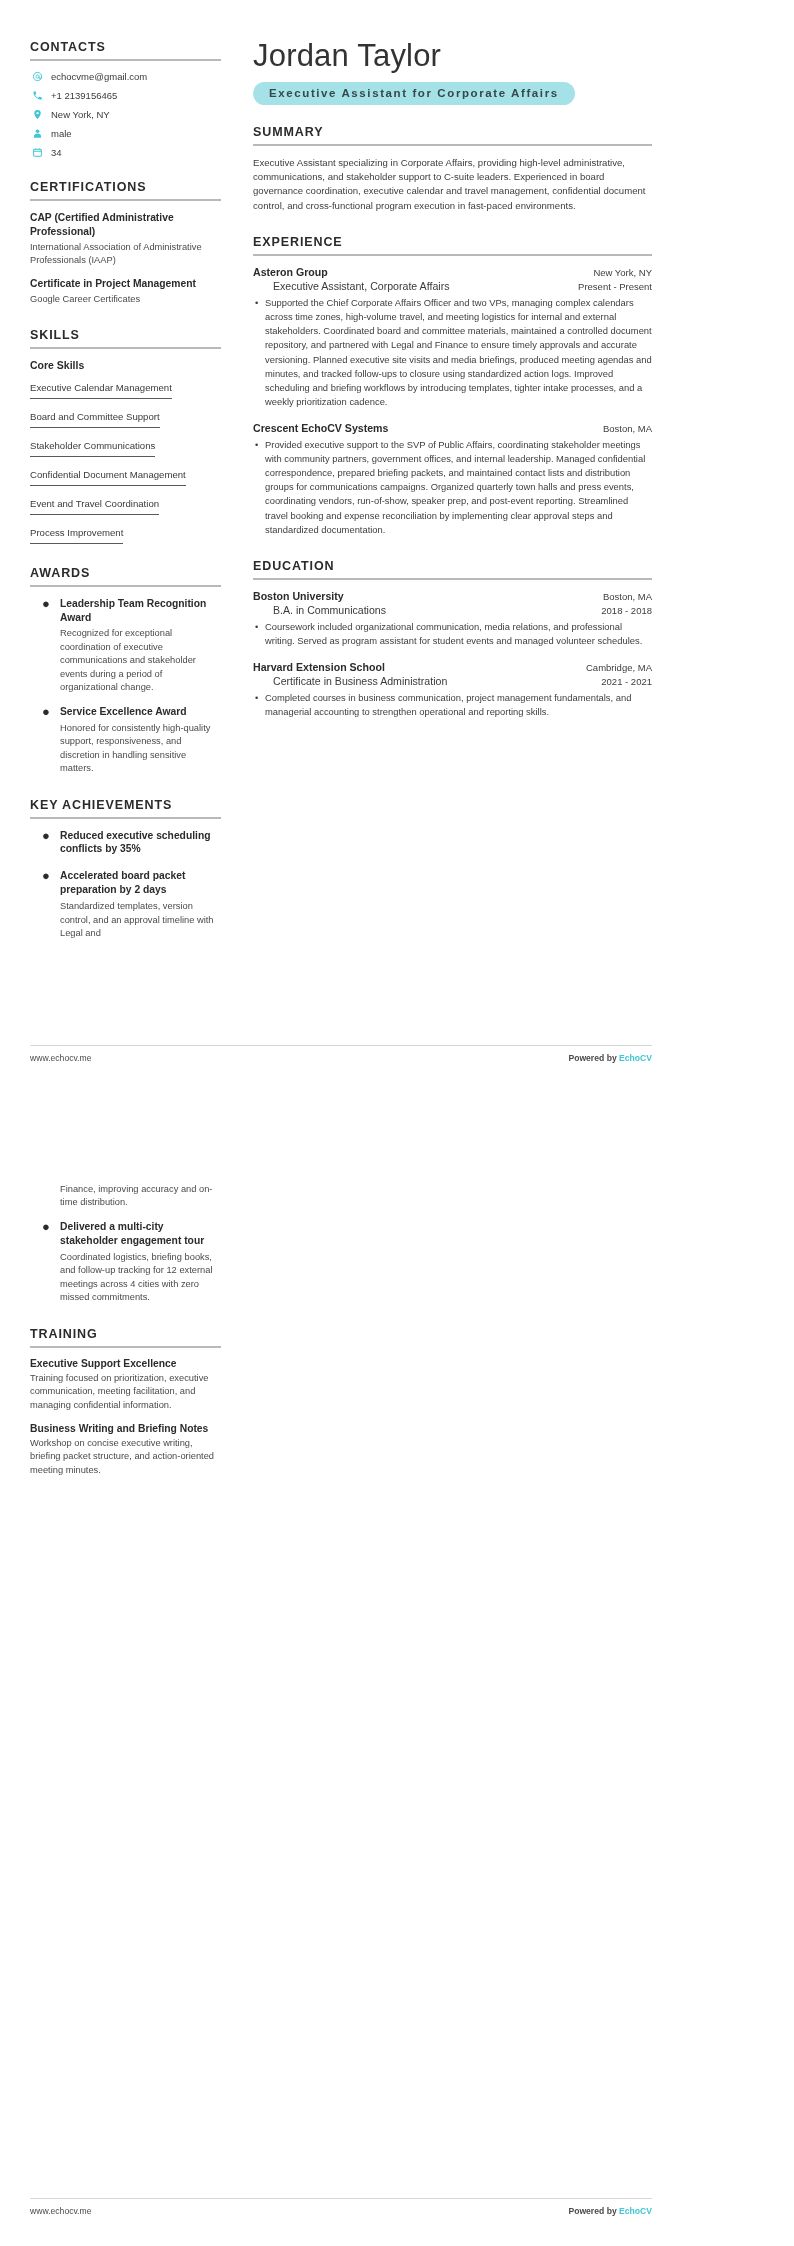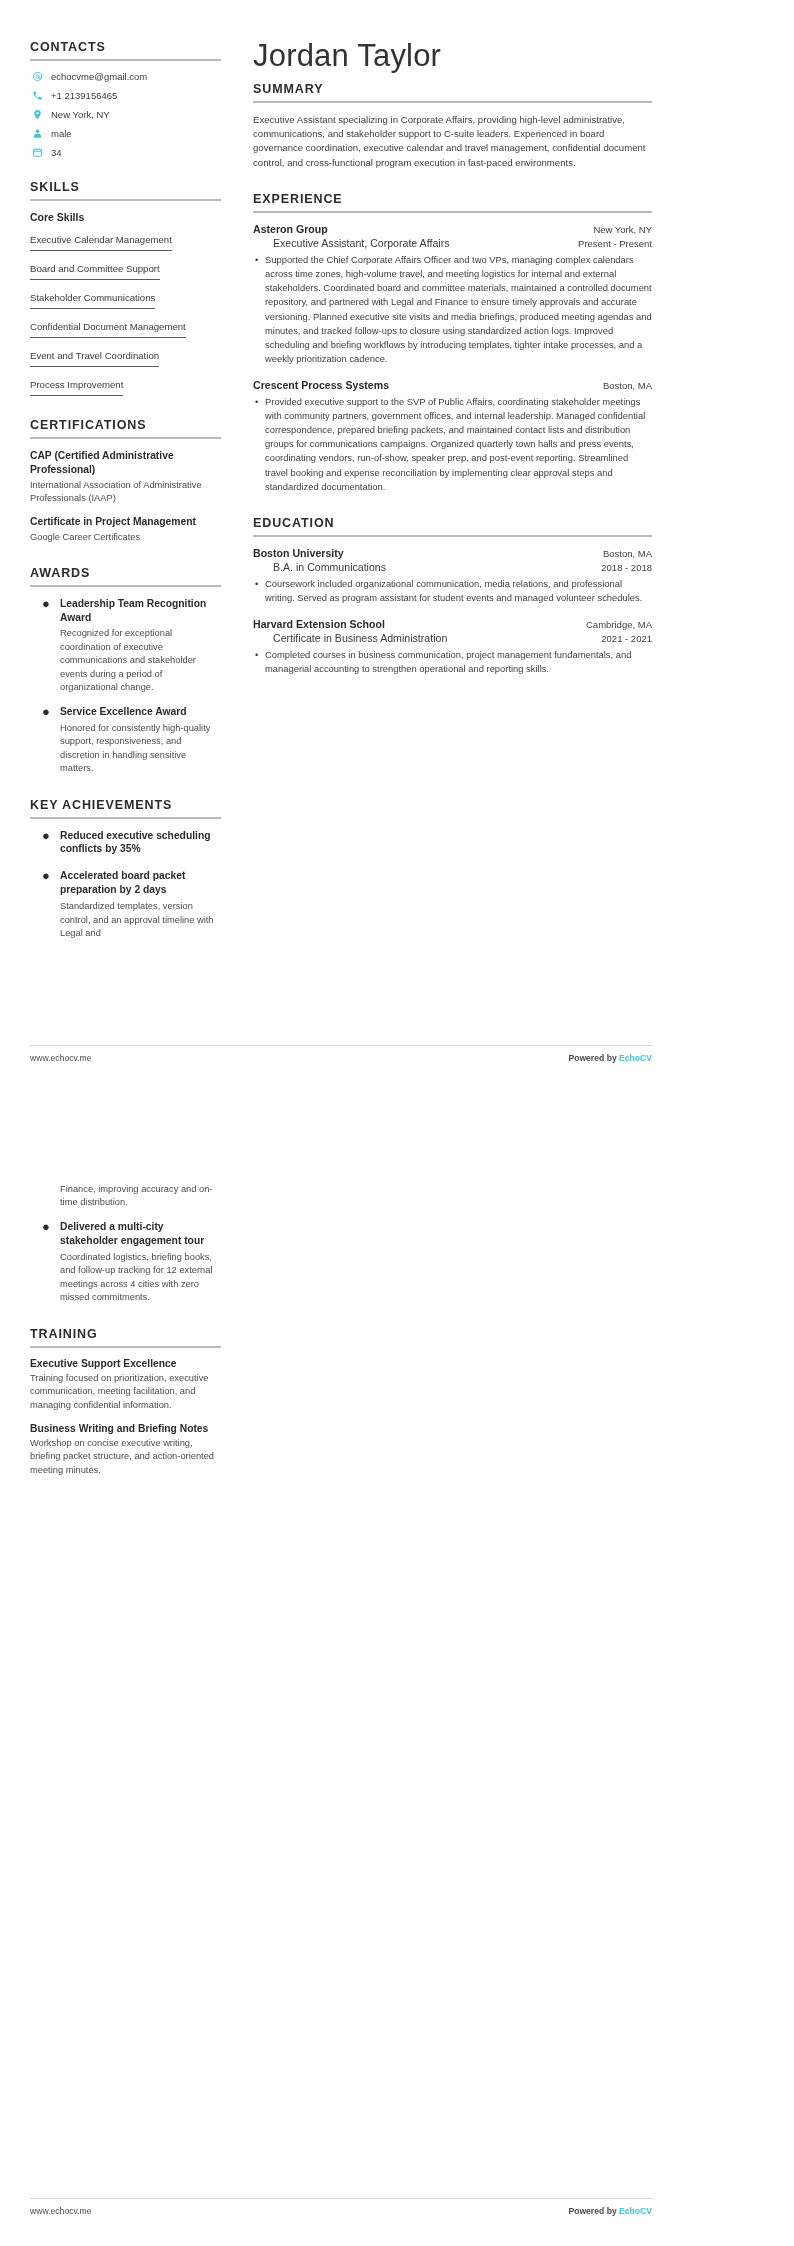--- a/index.html
+++ b/index.html
@@ -273,45 +273,45 @@
             <svg width="11" height="11" viewBox="0 0 24 24" fill="none" stroke="currentColor" stroke-width="2.2">
                 <rect x="3.5" y="5" width="17" height="15" rx="2"></rect>
                 <path d="M3.5 9.5h17M8 3v3M16 3v3"></path>
               </svg>
           </span>
           <span>34</span>
         </div>
       </div>
 
       <div class="sec">
+        <div class="sec-title">CERTIFICATIONS</div>
+        <div class="sec-rule"></div>
+        <div class="cert">
+          <div class="cert-name">CAP (Certified Administrative Professional)</div>
+          <div class="cert-org">International Association of Administrative Professionals (IAAP)</div>
+        </div>
+        <div class="cert">
+          <div class="cert-name">Certificate in Project Management</div>
+          <div class="cert-org">Google Career Certificates</div>
+        </div>
+      </div>
+
+      <div class="sec">
         <div class="sec-title">SKILLS</div>
         <div class="sec-rule"></div>
         <div class="skill-group-title">Core Skills</div>
         <div class="skill-item"><span>Executive Calendar Management</span></div>
         <div class="skill-item"><span>Board and Committee Support</span></div>
         <div class="skill-item"><span>Stakeholder Communications</span></div>
         <div class="skill-item"><span>Confidential Document Management</span></div>
         <div class="skill-item"><span>Event and Travel Coordination</span></div>
         <div class="skill-item"><span>Process Improvement</span></div>
       </div>
 
       <div class="sec">
-        <div class="sec-title">CERTIFICATIONS</div>
-        <div class="sec-rule"></div>
-        <div class="cert">
-          <div class="cert-name">CAP (Certified Administrative Professional)</div>
-          <div class="cert-org">International Association of Administrative Professionals (IAAP)</div>
-        </div>
-        <div class="cert">
-          <div class="cert-name">Certificate in Project Management</div>
-          <div class="cert-org">Google Career Certificates</div>
-        </div>
-      </div>
-
-      <div class="sec">
         <div class="sec-title">AWARDS</div>
         <div class="sec-rule"></div>
         <div class="bl-item">
           <div class="bl-dot">●</div>
           <div class="bl-body">
             <div class="bl-title">Leadership Team Recognition Award</div>
             <div class="bl-desc">Recognized for exceptional coordination of executive communications and stakeholder events during a period of organizational change.</div>
           </div>
         </div>
         <div class="bl-item">
@@ -339,20 +339,21 @@
             <div class="bl-desc">Standardized templates, version control, and an approval timeline with Legal and</div>
           </div>
         </div>
       </div>
 
     </div>
 
     <div class="right">
 
       <div class="name">Jordan Taylor</div>
+      <div class="role-badge">Executive Assistant for Corporate Affairs</div>
 
       
       <div class="sec">
         <div class="sec-title">SUMMARY</div>
         <div class="sec-rule"></div>
         <div class="summary-text">Executive Assistant specializing in Corporate Affairs, providing high-level administrative, communications, and stakeholder support to C-suite leaders. Experienced in board governance coordination, executive calendar and travel management, confidential document control, and cross-functional program execution in fast-paced environments.</div>
       </div>
 
       
       <div class="sec">
@@ -371,21 +372,21 @@
           <div class="entry-bullets">
             <div class="ebul">
               <span class="ebul-dot">•</span>
               <span class="ebul-txt">Supported the Chief Corporate Affairs Officer and two VPs, managing complex calendars across time zones, high-volume travel, and meeting logistics for internal and external stakeholders. Coordinated board and committee materials, maintained a controlled document repository, and partnered with Legal and Finance to ensure timely approvals and accurate versioning. Planned executive site visits and media briefings, produced meeting agendas and minutes, and tracked follow-ups to closure using standardized action logs. Improved scheduling and briefing workflows by introducing templates, tighter intake processes, and a weekly prioritization cadence.</span>
             </div>
           </div>
         </div>
 
         <div class="entry">
           <div class="entry-row">
-            <div class="entry-org">Crescent Process Systems</div>
+            <div class="entry-org">Crescent EchoCV Systems</div>
             <div class="entry-place">Boston, MA</div>
           </div>
           <div class="entry-bullets">
             <div class="ebul">
               <span class="ebul-dot">•</span>
               <span class="ebul-txt">Provided executive support to the SVP of Public Affairs, coordinating stakeholder meetings with community partners, government offices, and internal leadership. Managed confidential correspondence, prepared briefing packets, and maintained contact lists and distribution groups for communications campaigns. Organized quarterly town halls and press events, coordinating vendors, run-of-show, speaker prep, and post-event reporting. Streamlined travel booking and expense reconciliation by implementing clear approval steps and standardized documentation.</span>
             </div>
           </div>
         </div>
       </div>

